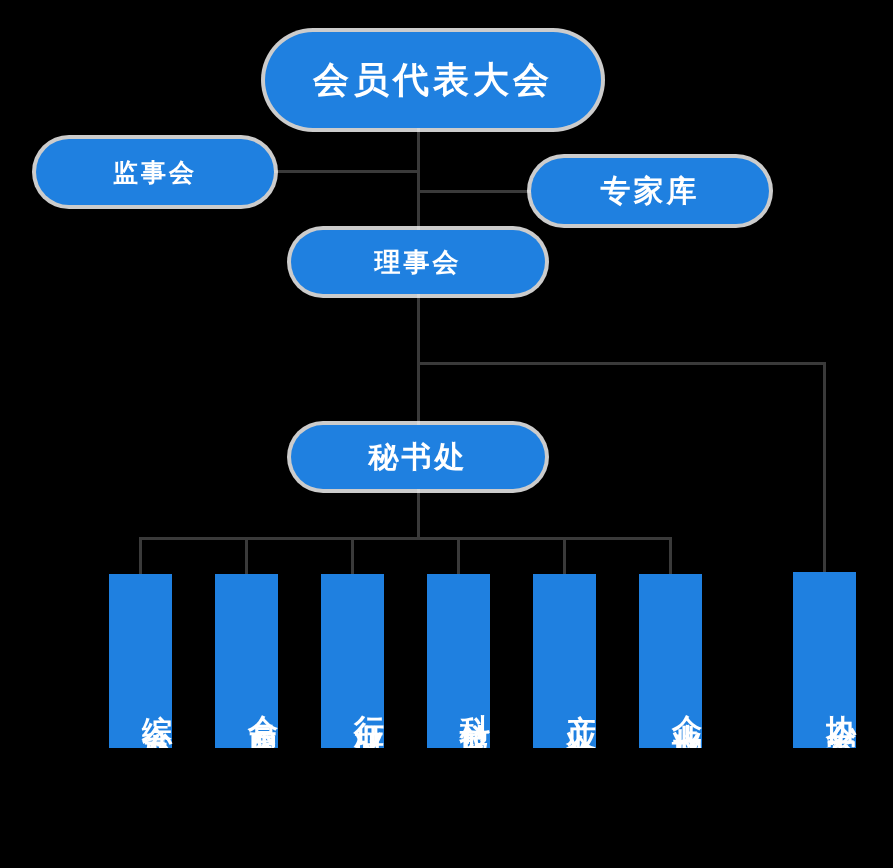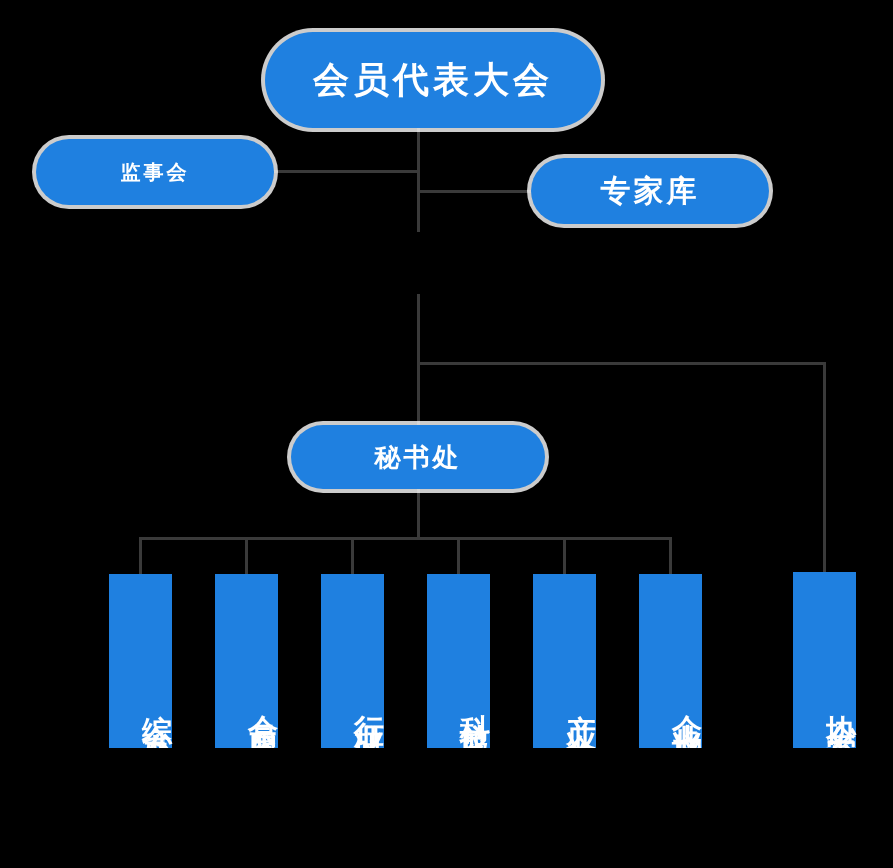--- a/index.html
+++ b/index.html
@@ -43,39 +43,39 @@
 
   .pill-assembly {
     left: 265px; top: 32px;
     width: 336px; height: 96px;
     font-size: 36px;
     letter-spacing: 4px;
   }
   .pill-supervisors {
     left: 36px; top: 139px;
     width: 238px; height: 66px;
-    font-size: 20px;
+    font-size: 25px;
     letter-spacing: 3px;
   }
   .pill-experts {
     left: 531px; top: 158px;
     width: 238px; height: 66px;
     font-size: 30px;
     letter-spacing: 3px;
   }
   .pill-directors {
     left: 291px; top: 230px;
     width: 254px; height: 64px;
     font-size: 26px;
     letter-spacing: 3px;
   }
   .pill-secretariat {
     left: 291px; top: 425px;
     width: 254px; height: 64px;
-    font-size: 26px;
+    font-size: 30px;
     letter-spacing: 3px;
   }
 
   
   .dept {
     position: absolute;
     background: #1f80e0;
     color: #ffffff;
     font-size: 30px;
     font-weight: bold;
@@ -128,20 +128,21 @@
   <div class="line line-v" style="left:457px; top:537px; height:38px;"></div>
   <div class="line line-v" style="left:563px; top:537px; height:38px;"></div>
   <div class="line line-v" style="left:669px; top:537px; height:38px;"></div>
 
   <div class="pill pill-assembly">会员代表大会</div>
 
   <div class="pill pill-supervisors">监事会</div>
 
   <div class="pill pill-experts">专家库</div>
 
+  <div class="pill pill-directors">理事会</div>
 
   <div class="pill pill-secretariat">秘书处</div>
 
   <div class="dept dept-row" style="left:109px;">综合办公室</div>
 
   <div class="dept dept-row" style="left:215px;">会员服务部</div>
 
   <div class="dept dept-row" style="left:321px;">行业研究部</div>
 
   <div class="dept dept-row" style="left:427px;">科技服务部</div>

